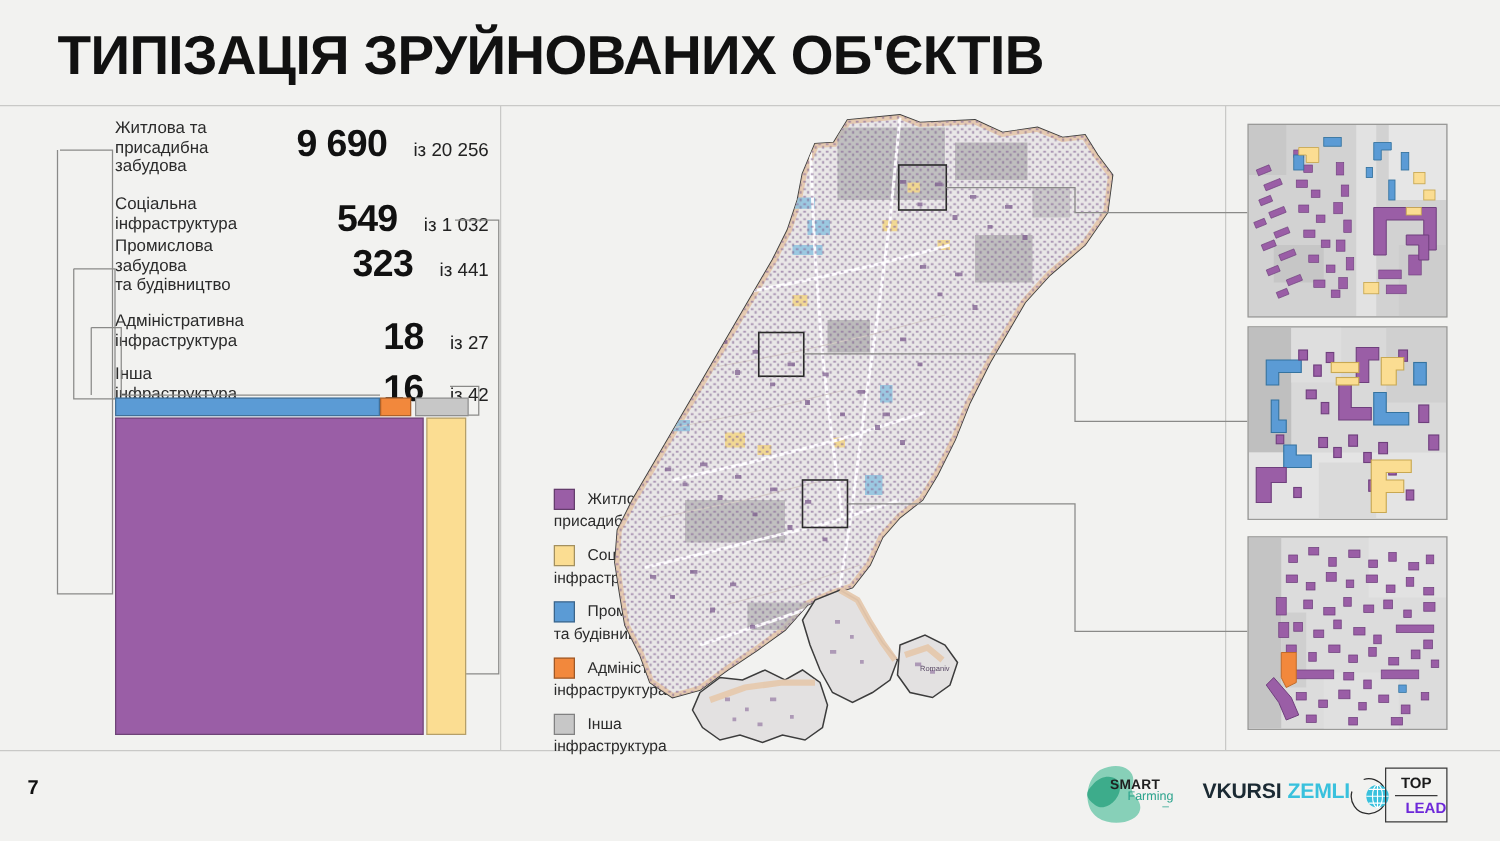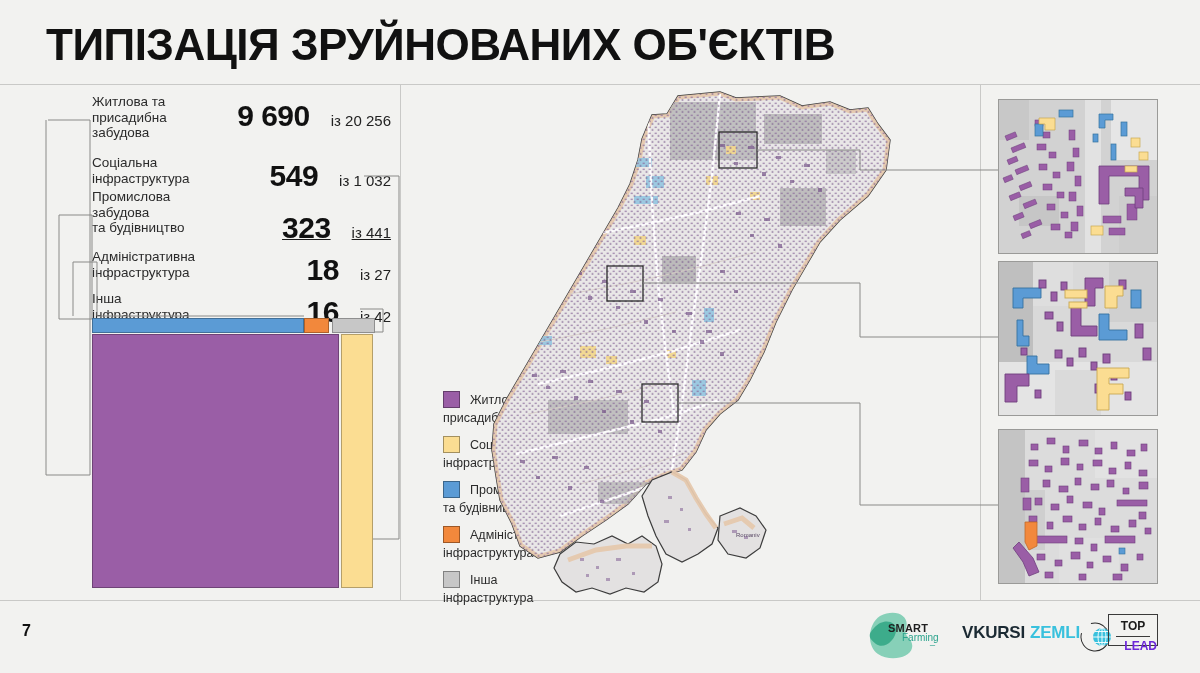--- a/index.html
+++ b/index.html
@@ -43,21 +43,21 @@
   .stat-of{font-size:15px;font-weight:400;color:#222;margin-left:21px;}
 
   .r0{top:0;}   .r1{top:54px;} .r2{top:94px;} .r3{top:148px;} .r4{top:190px;}
   .r0 .stat-label{top:-1px;}
   .r1 .stat-label{top:6px;}
   .r2 .stat-label{top:0px;}
   .r3 .stat-label{top:6px;}
   .r4 .stat-label{top:6px;}
   .r0 .stat-value{top:4px;}
   .r1 .stat-value{top:10px;}
-  .r2 .stat-value{top:22px;text-decoration:underline;}
+  .r2 .stat-value{top:6px;}
   .r3 .stat-value{top:10px;}
   .r4 .stat-value{top:10px;}
 
   
   .treemap{position:absolute;left:92px;top:318px;width:289px;height:270px;}
   .tm-cell{position:absolute;box-sizing:border-box;border:1px solid rgba(0,0,0,.28);}
   .tm-res {left:0;   top:16px; width:247px; height:254px;}
   .tm-soc {left:249px;top:16px; width:32px;  height:254px;}
   .tm-ind {left:0;   top:0;    width:212px; height:15px;}
   .tm-adm {left:212px;top:0;   width:25px;  height:15px;}
@@ -95,21 +95,21 @@
   .logo-smart{position:absolute;left:0;top:0;width:86px;height:56px;}
   .logo-smart .blob{position:absolute;left:0;top:4px;}
   .logo-smart .t1{position:absolute;left:22px;top:16px;font-size:11px;font-weight:800;color:#1f1f1f;letter-spacing:.2px;}
   .logo-smart .t2{position:absolute;left:36px;top:26px;font-size:10px;font-weight:400;color:#2aa38c;}
   .logo-smart .t3{position:absolute;left:64px;top:30px;font-size:9px;color:#2aa38c;}
   .logo-vkursi{position:absolute;left:96px;top:14px;width:130px;height:30px;}
   .logo-vkursi .vk{position:absolute;left:0;top:3px;font-size:17px;font-weight:900;color:#1b2a33;letter-spacing:-0.2px;}
   .logo-vkursi .zm{position:absolute;left:68px;top:3px;font-size:17px;font-weight:900;color:#39c1dd;letter-spacing:-0.2px;}
   .logo-vkursi .globe{position:absolute;left:118px;top:0px;}
   .logo-top{
-    position:absolute;left:242px;top:8px;width:50px;height:32px;
+    position:absolute;left:242px;top:8px;width:50px;height:44px;
     box-sizing:border-box;border:1px solid #3a3a3a;
   }
   .logo-top .lt1{position:absolute;left:0;right:0;top:4px;text-align:center;font-size:12px;font-weight:800;color:#1a1a1a;}
   .logo-top .ltdiv{position:absolute;left:7px;right:7px;top:21px;height:1px;background:#3a3a3a;}
   .logo-top .lt2{position:absolute;left:0;right:0;top:24px;text-align:right;font-size:12px;font-weight:700;color:#6d28d9;}
 </style>
 </head>
 <body>
 
 <div class="slide">

